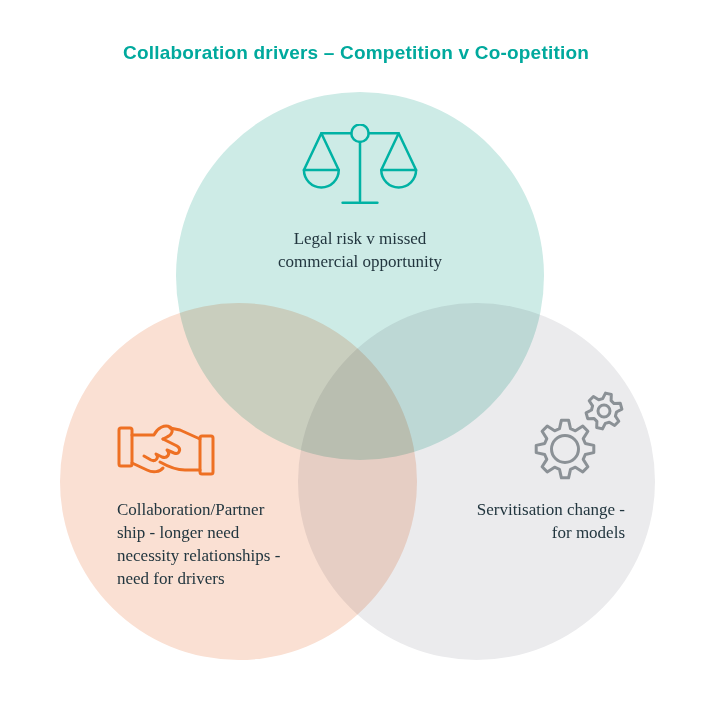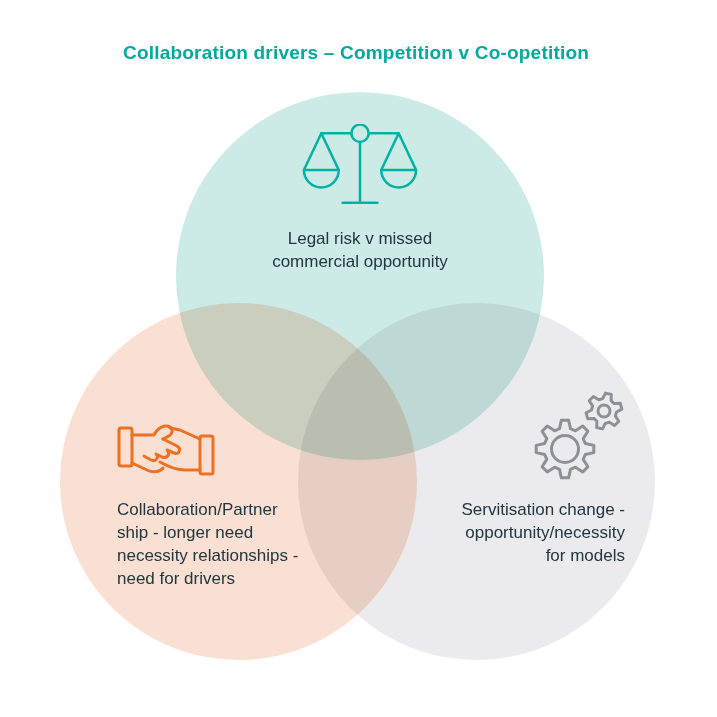--- a/index.html
+++ b/index.html
@@ -9,21 +9,21 @@
   }
   .title{
     position:absolute;left:0;top:42px;width:712px;text-align:center;
     font-size:19px;font-weight:bold;color:#00a99d;letter-spacing:.2px;
   }
   .circle-layer{position:absolute;inset:0;}
   .circle{position:absolute;border-radius:50%;mix-blend-mode:multiply;}
   .circle.top{left:176px;top:92px;width:368px;height:368px;background:#cdebe6;}
   .circle.bl{left:60px;top:303px;width:357px;height:357px;background:#fae0d3;}
   .circle.br{left:298px;top:303px;width:357px;height:357px;background:#ebebed;}
-  .content-layer{position:absolute;inset:0;}
+  .content-layer{position:absolute;inset:0;font-family:Liberation Serif, serif;}
   .icon{position:absolute;}
   .icon-scales{left:302px;top:124px;}
   .icon-handshake{left:117px;top:424px;}
   .icon-gears{left:527px;top:390px;}
   .label{position:absolute;font-size:17px;line-height:23px;color:#22363f;}
   .label-top{left:238px;top:227px;width:244px;text-align:center;}
   .label-bl{left:117px;top:498px;width:195px;text-align:left;}
   .label-br{left:420px;top:498px;width:205px;text-align:right;}
 </style>
 </head>
@@ -74,17 +74,16 @@
 
   <div class="label label-bl">
     <div>Collaboration/Partner</div>
     <div>ship - longer need</div>
     <div>necessity relationships -</div>
     <div>need for drivers</div>
   </div>
 
   <div class="label label-br">
     <div>Servitisation change -</div>
-    <div>opportunity/necessity</div>
     <div>for models</div>
   </div>
 
 </div>
 
 </body></html>

